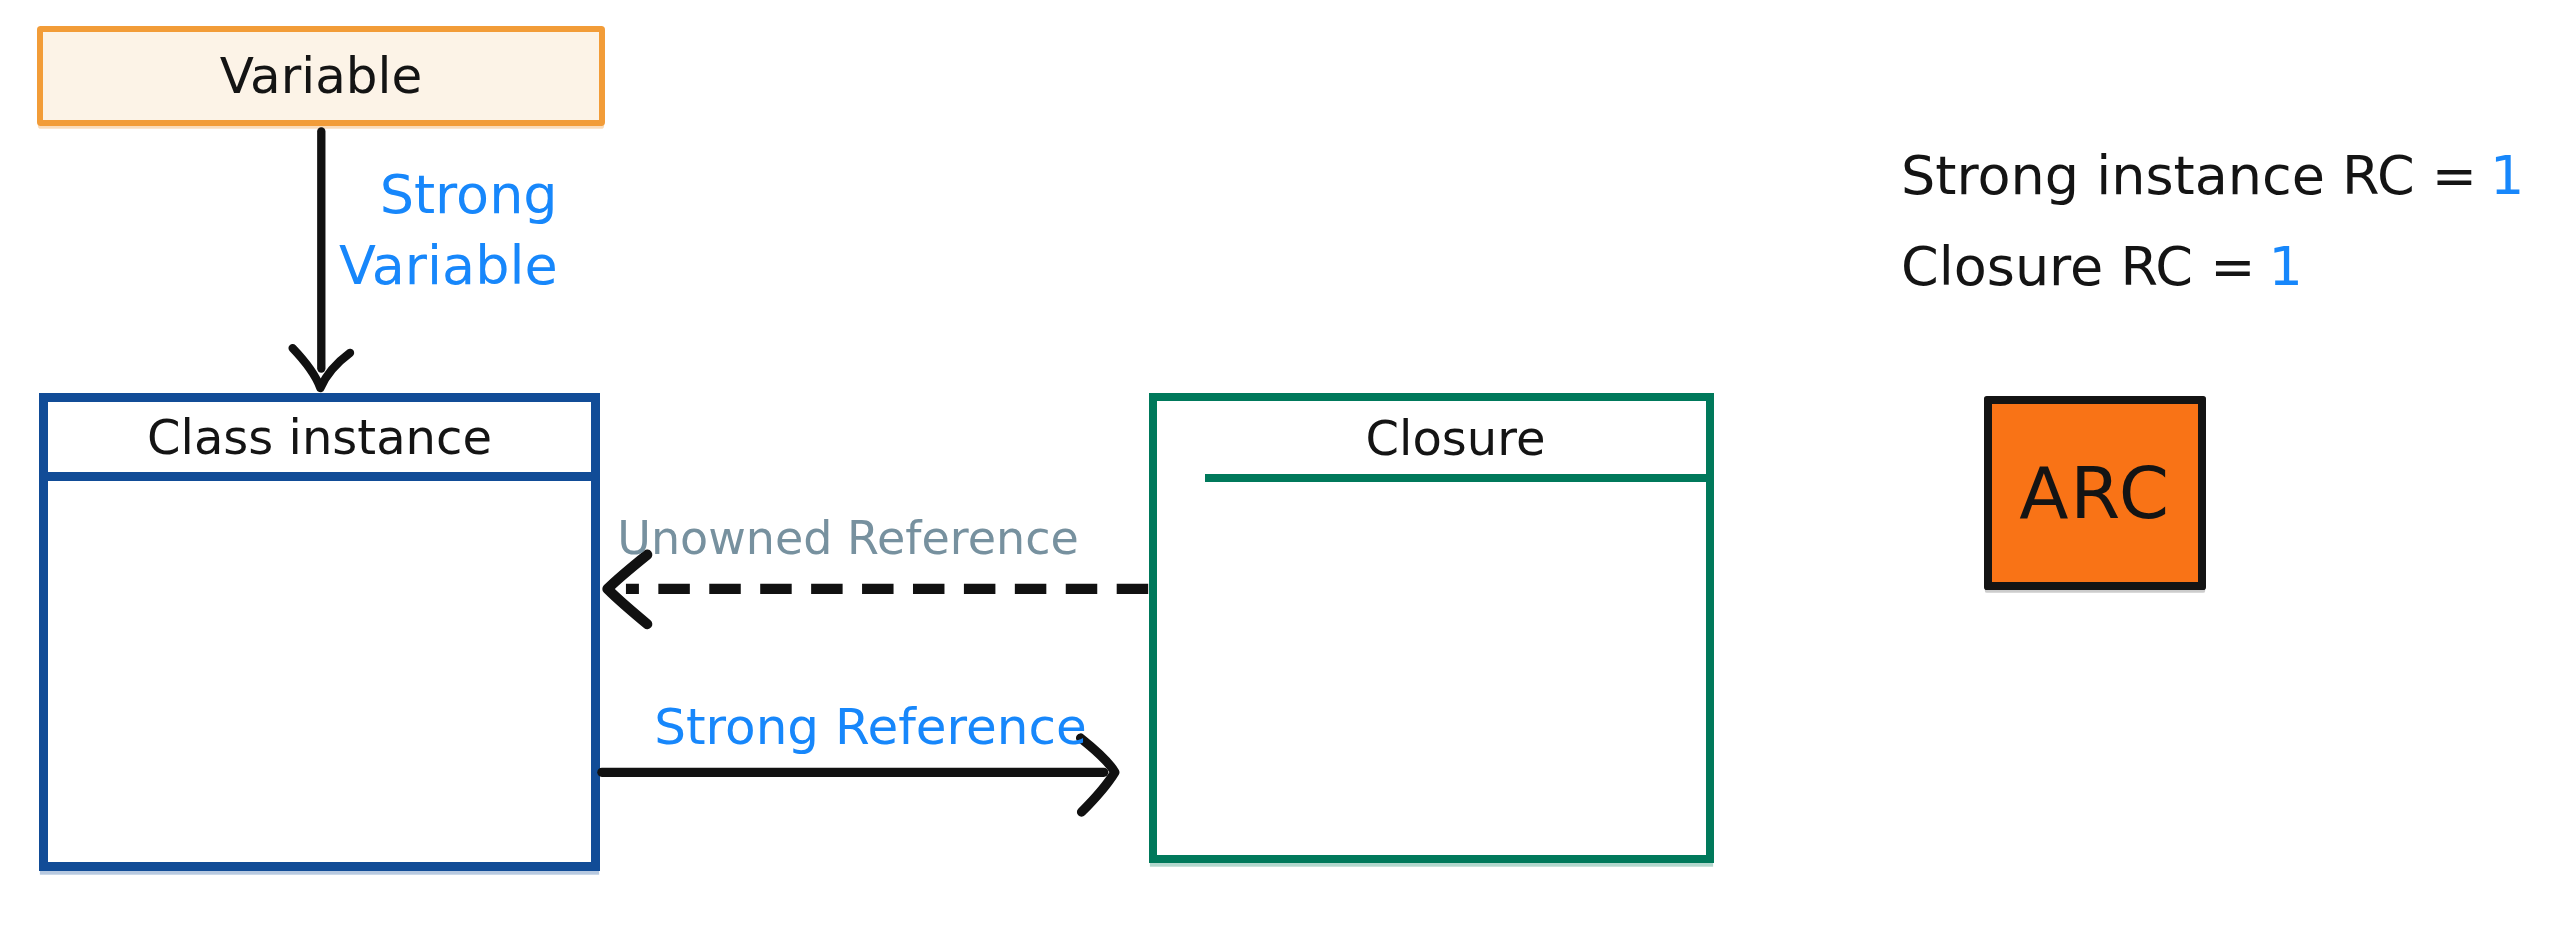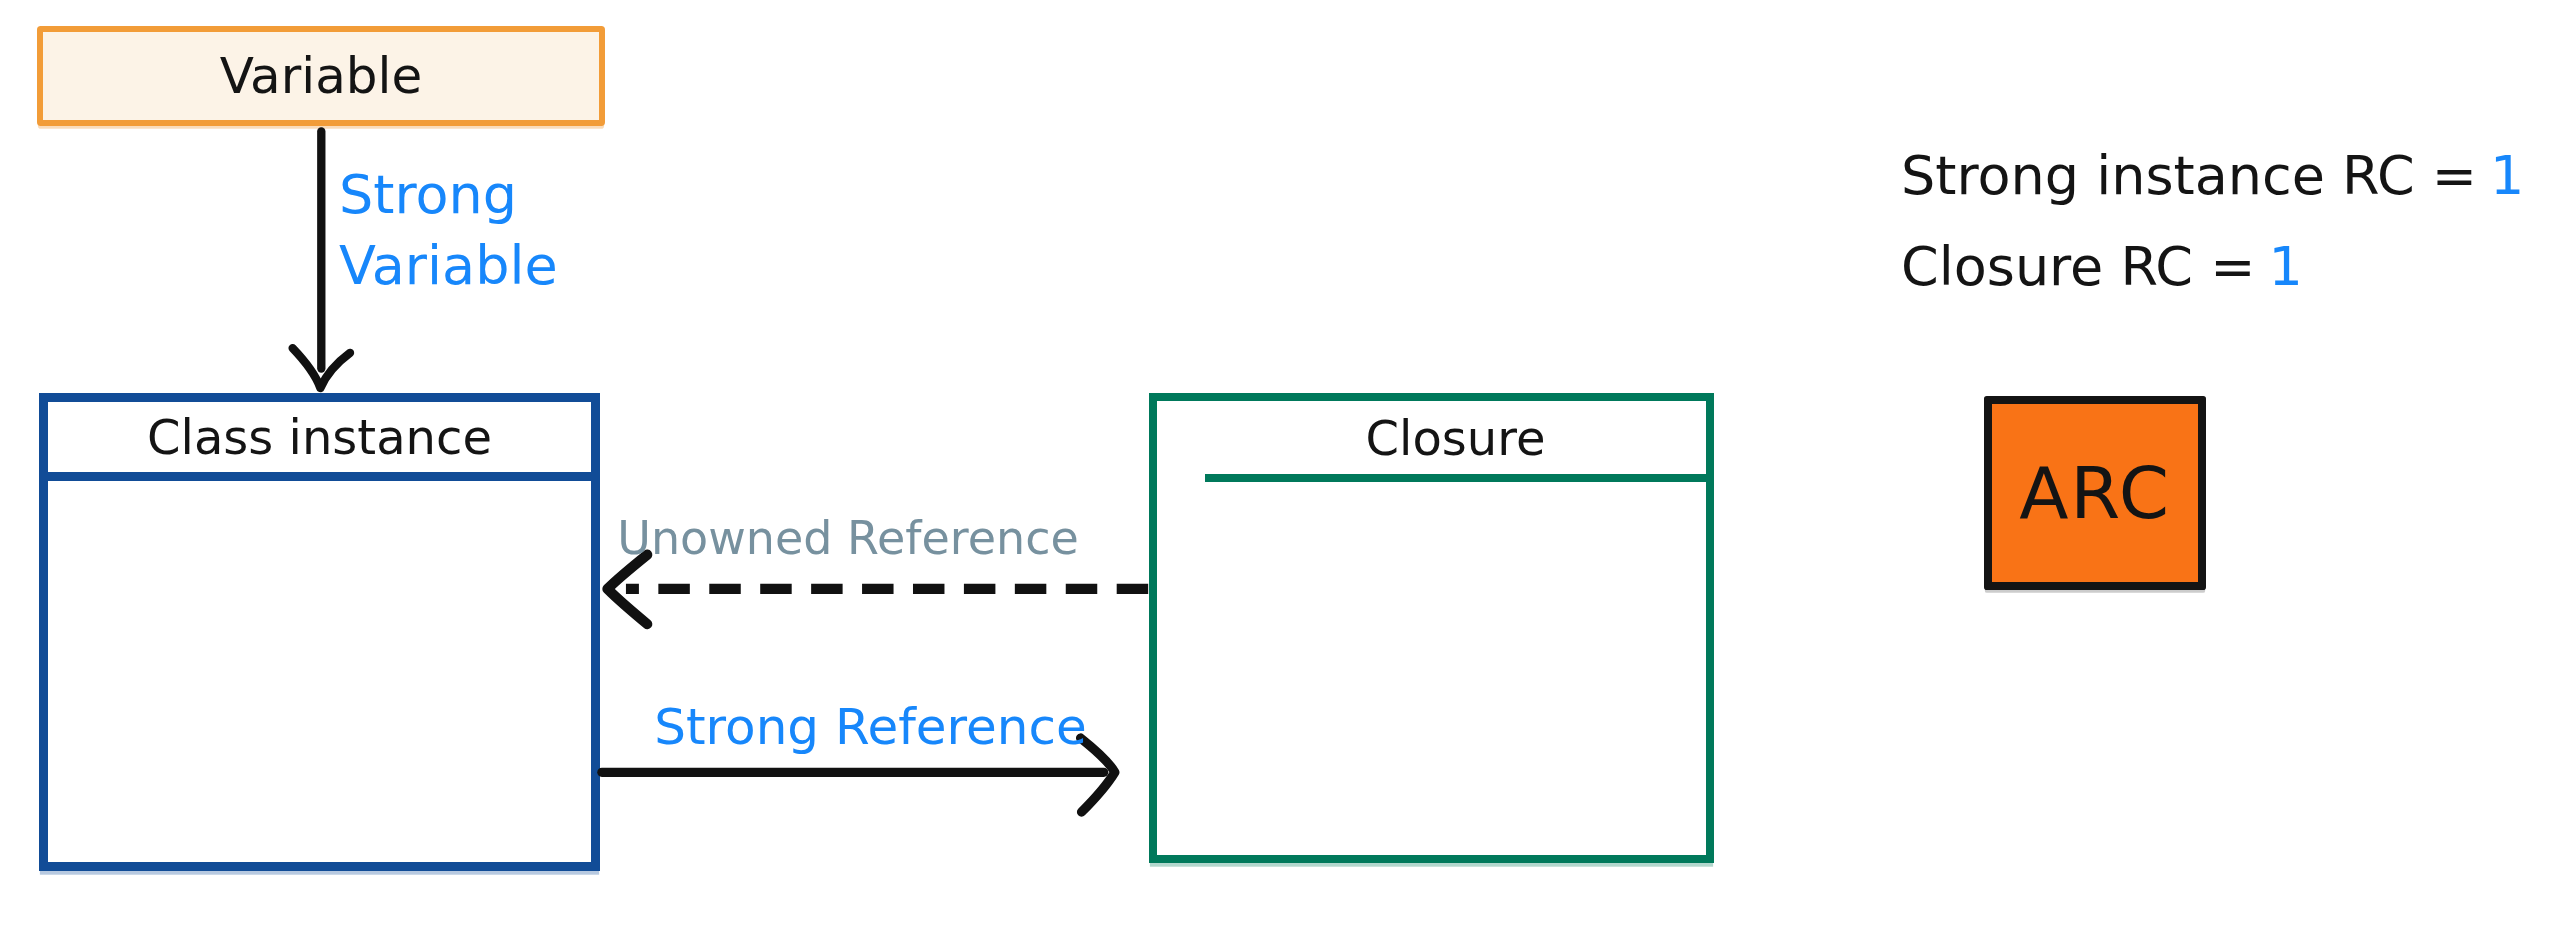--- a/index.html
+++ b/index.html
@@ -61,21 +61,21 @@
   }
   .arc-box .box-title { font-size: 72px; letter-spacing: 1.9px; color: #141414; }
 
   
   .arrow-layer {
     position: absolute; left: 0; top: 0; width: 2576px; height: 926px;
     pointer-events: none;
   }
 
   
-  .label { position: absolute; white-space: nowrap; }
+  .label { position: absolute; white-space: nowrap; text-align: right; }
   .strong-ref-vertical-label {
     left: 339px; top: 159px;
     font-size: 54px; line-height: 71px;
     color: #1787FB;
   }
   .unowned-ref-label {
     left: 570px; top: 511px; width: 556px;
     text-align: center;
     font-size: 46px; color: #77919F;
   }

